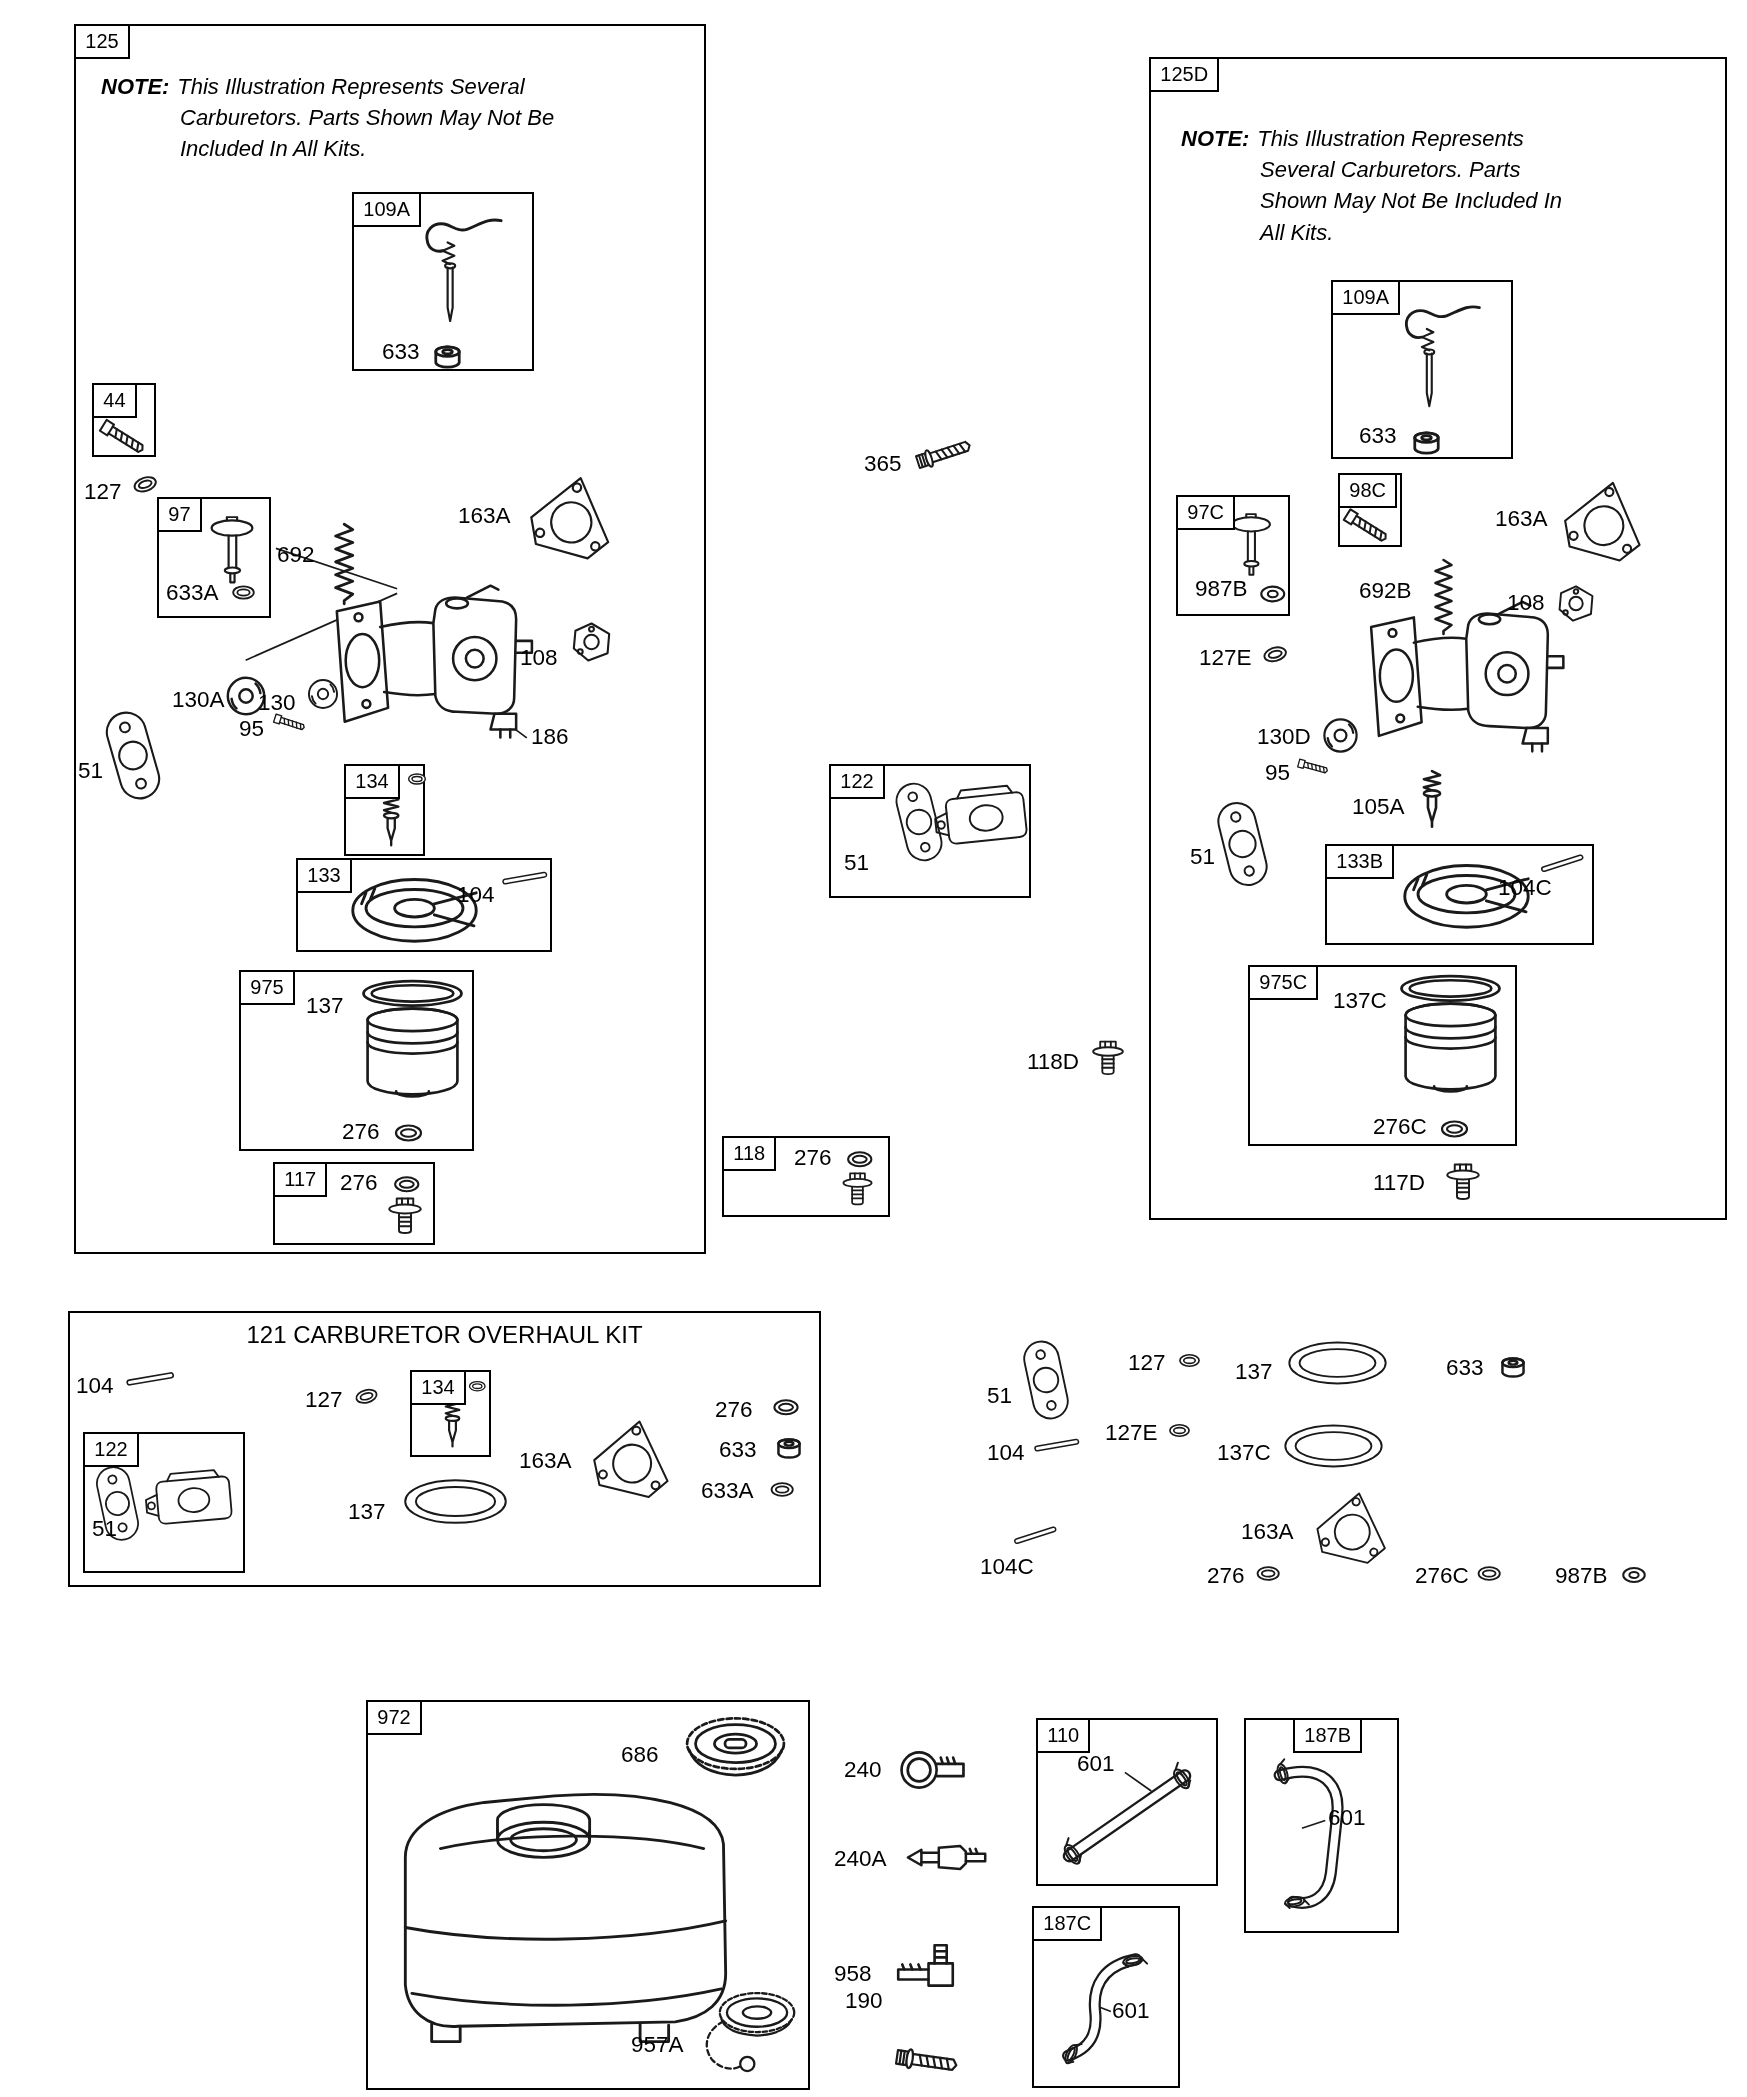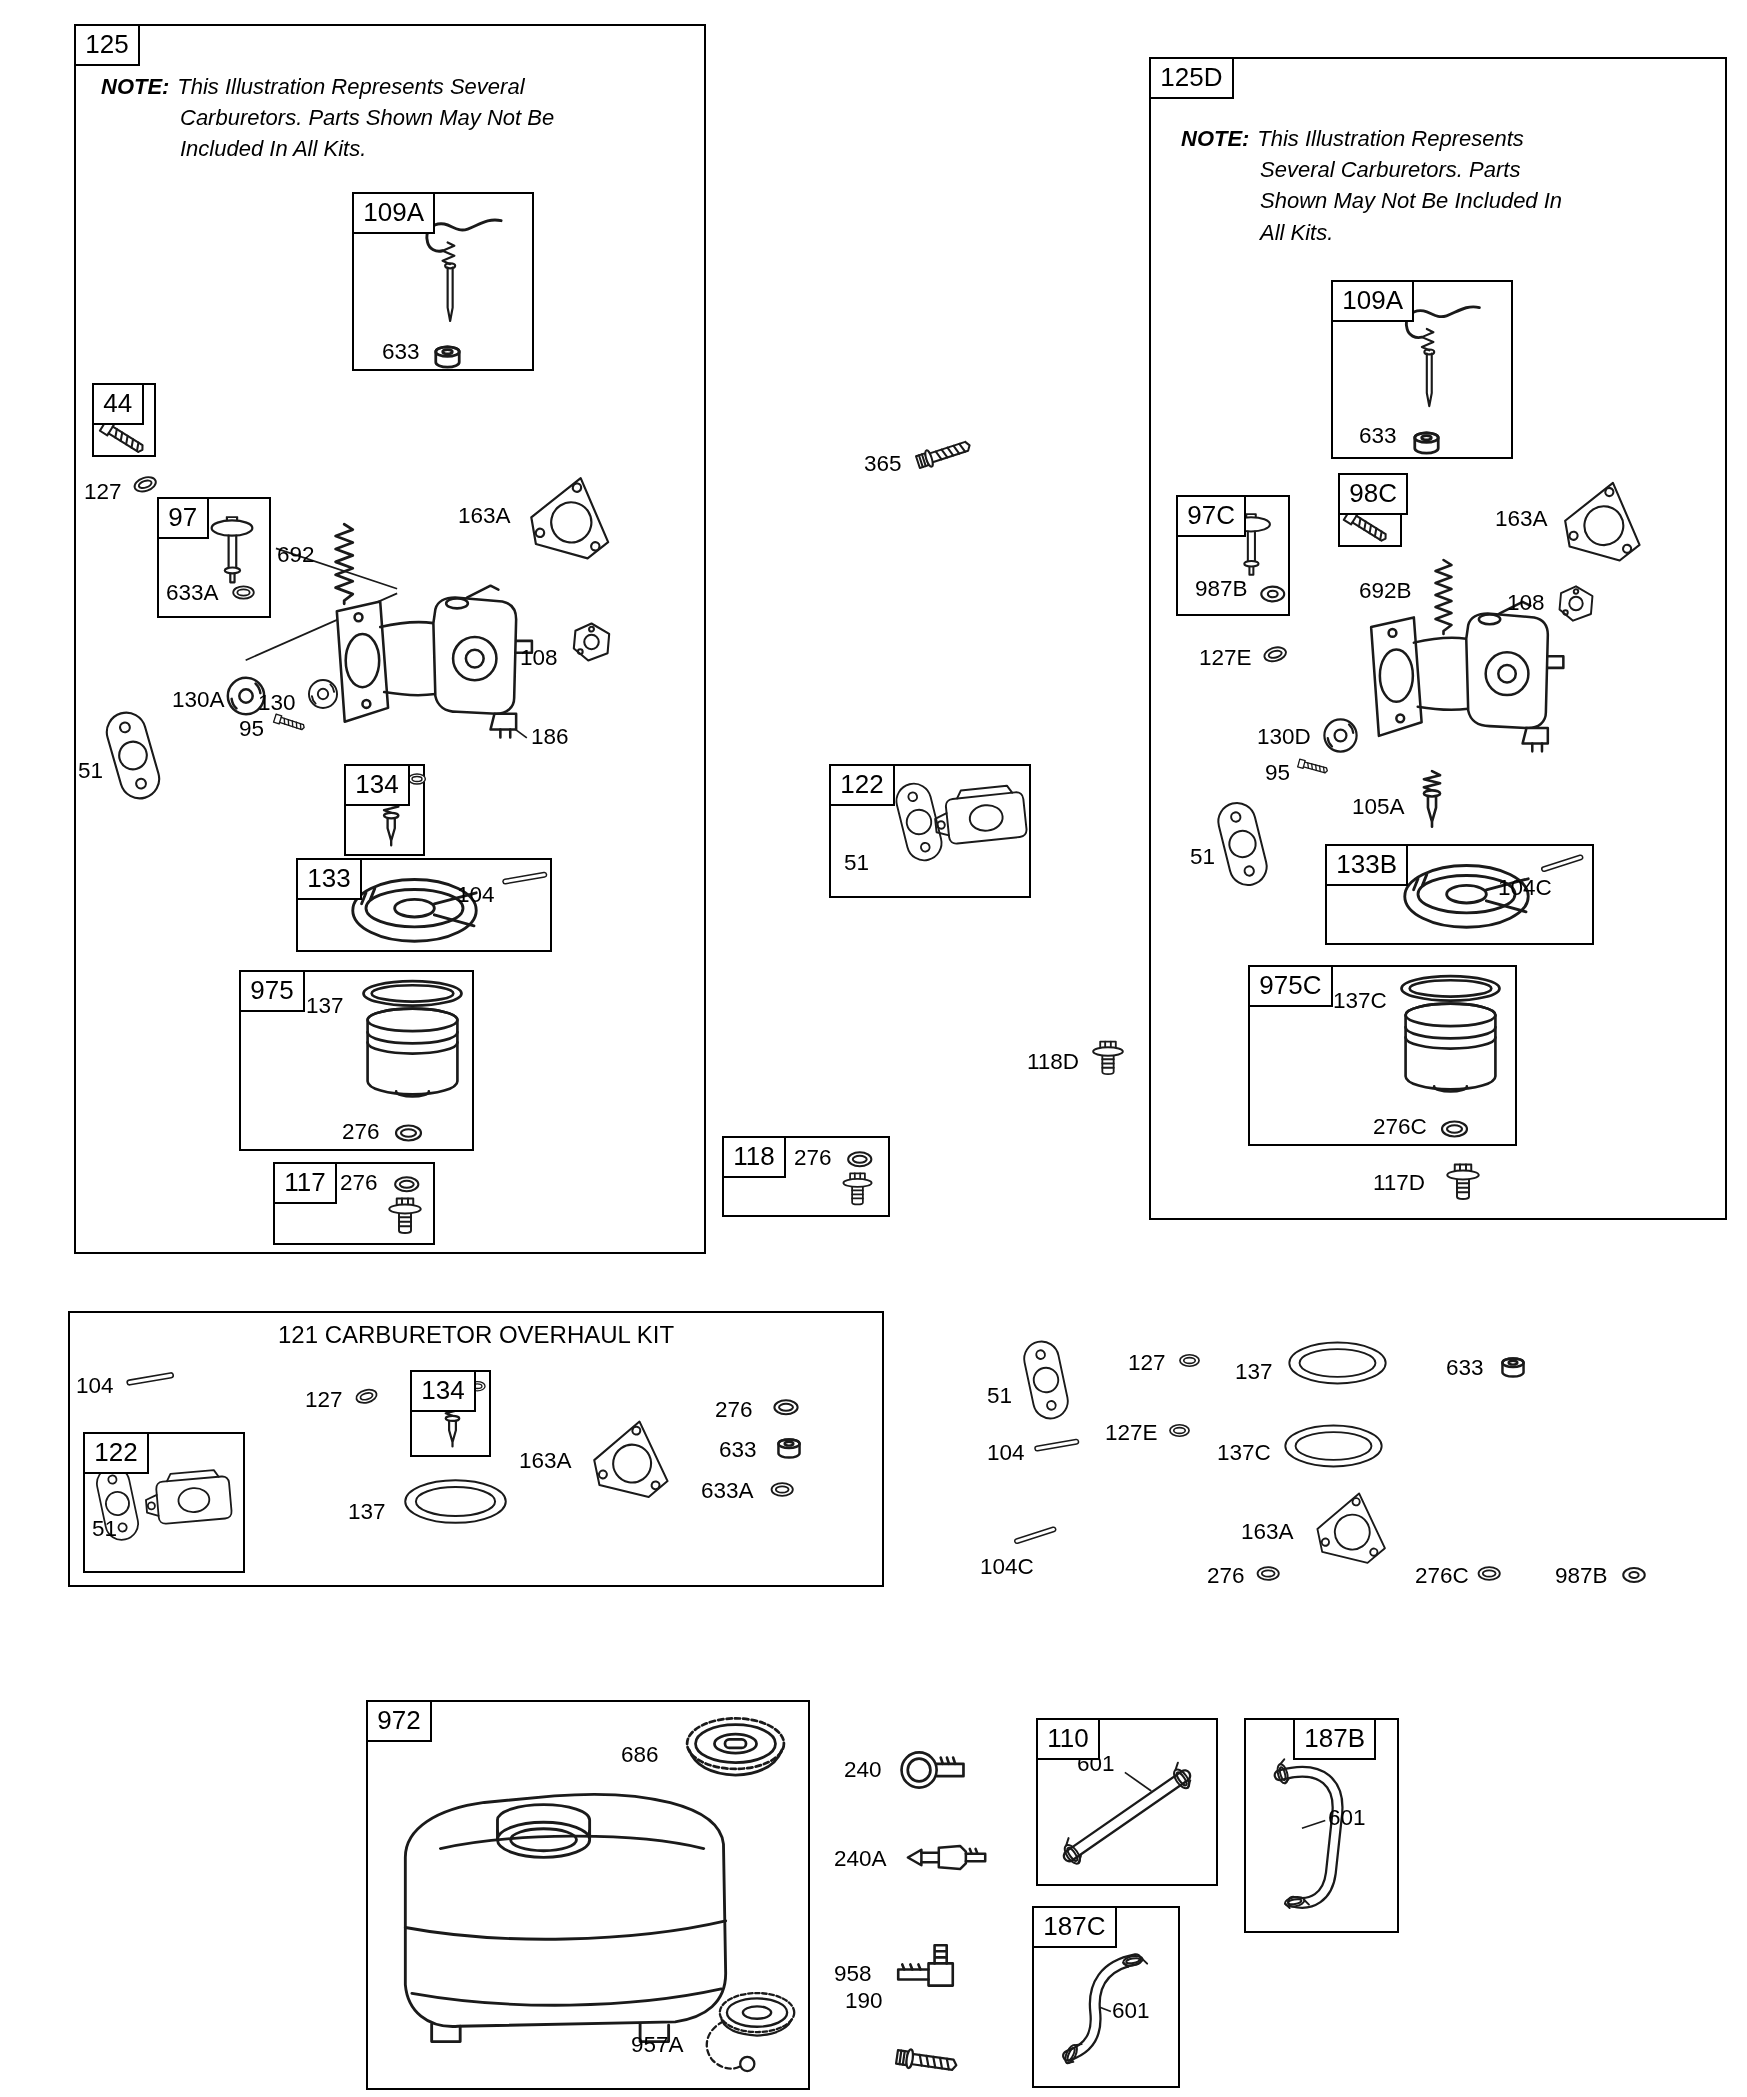--- a/index.html
+++ b/index.html
@@ -1,20 +1,20 @@
 <!DOCTYPE html>
 <html style="font-size:12.4px"><head>
 <meta charset="utf-8">
 <style>
   * { margin:0; padding:0; box-sizing:border-box; }
   html,body { background:#fff; }
   #page { position:relative; width:1748px; height:2097px; background:#fff;
           font-family:"Liberation Sans", sans-serif; color:#000; overflow:hidden; }
   .pbox { position:absolute; border:2.3px solid #000; background:transparent; }
-  .tag  { position:absolute; border:2.3px solid #000; background:#fff; font-size:26px;
+  .tag  { position:absolute; border:2.3px solid #000; background:#fff; font-size:20px;
           padding:3.9px 9.3px; line-height:1.15; white-space:nowrap; z-index:30; }
   .lbl  { position:absolute; font-size:22.5px; white-space:nowrap; z-index:25; background:transparent; }
   .note { position:absolute; font-style:italic; font-size:22px; line-height:1.42;
           padding-left:79px; text-indent:-79px; z-index:20; }
   .note .np { font-weight:bold; margin-right:7.8px; }
   .kit-title { position:absolute; width:100%; top:7.8px; left:0; text-align:center;
                font-size:24px; z-index:20; }
   svg.part { position:absolute; overflow:visible; z-index:10;
              stroke:#1a1a1a; stroke-width:2.6; fill:none;
              stroke-linecap:round; stroke-linejoin:round; }
@@ -236,21 +236,21 @@
         <circle cx="28" cy="10" r="3"></circle>
         <circle cx="14" cy="38" r="3"></circle>
   </symbol>
 </defs>
 </svg>
 
 <div id="page">
 
   <div class="pbox" style="left:74px;top:24px;width:632px;height:1230px"></div>
   <div class="pbox" style="left:1149px;top:57px;width:578px;height:1163px"></div>
-  <div class="pbox" style="left:68px;top:1311px;width:816px;height:276px">
+  <div class="pbox" style="left:68px;top:1311px;width:753px;height:276px">
     <div class="kit-title">121 CARBURETOR OVERHAUL KIT</div>
   </div>
 
   <div class="pbox" style="left:352px;top:192px;width:182px;height:179px"></div>
   <div class="pbox" style="left:92px;top:383px;width:64px;height:74px"></div>
   <div class="pbox" style="left:157px;top:497px;width:114px;height:121px"></div>
   <div class="pbox" style="left:344px;top:764px;width:81px;height:92px"></div>
   <div class="pbox" style="left:296px;top:858px;width:256px;height:94px"></div>
   <div class="pbox" style="left:239px;top:970px;width:235px;height:181px"></div>
   <div class="pbox" style="left:273px;top:1162px;width:162px;height:83px"></div>

